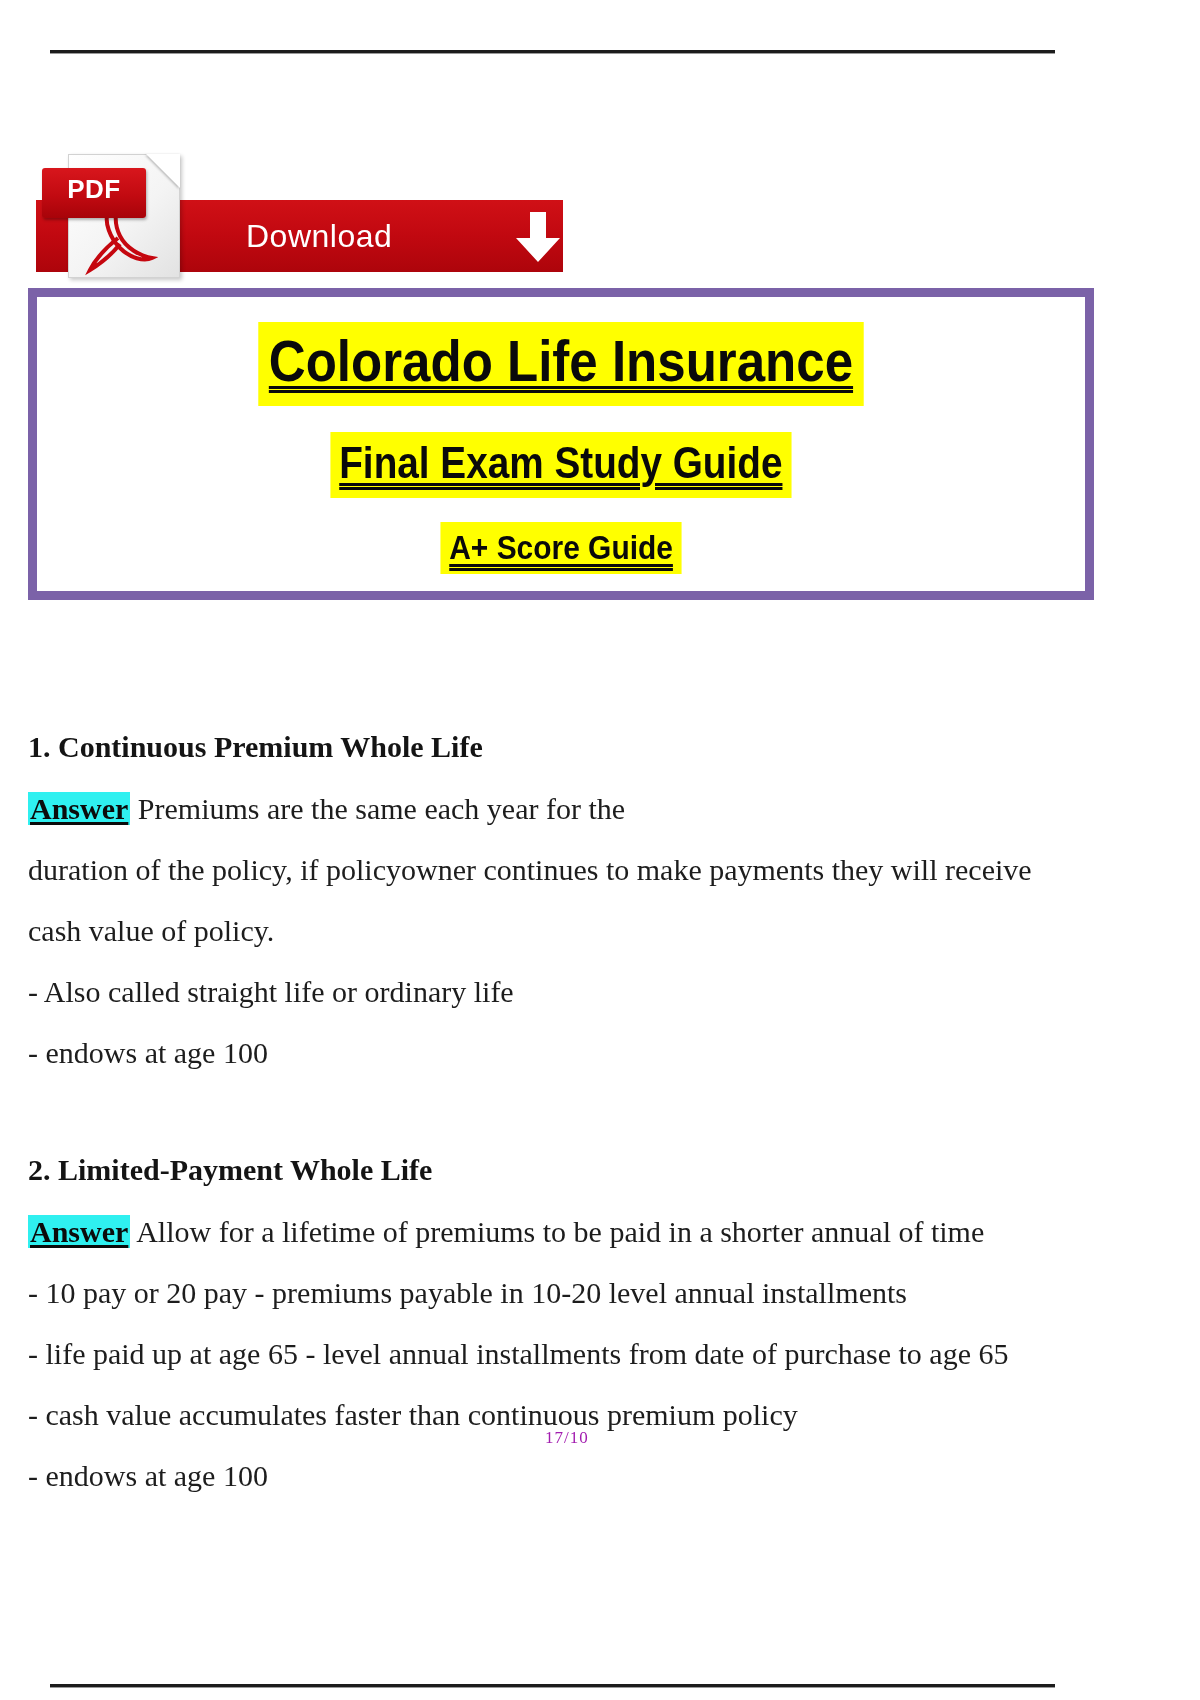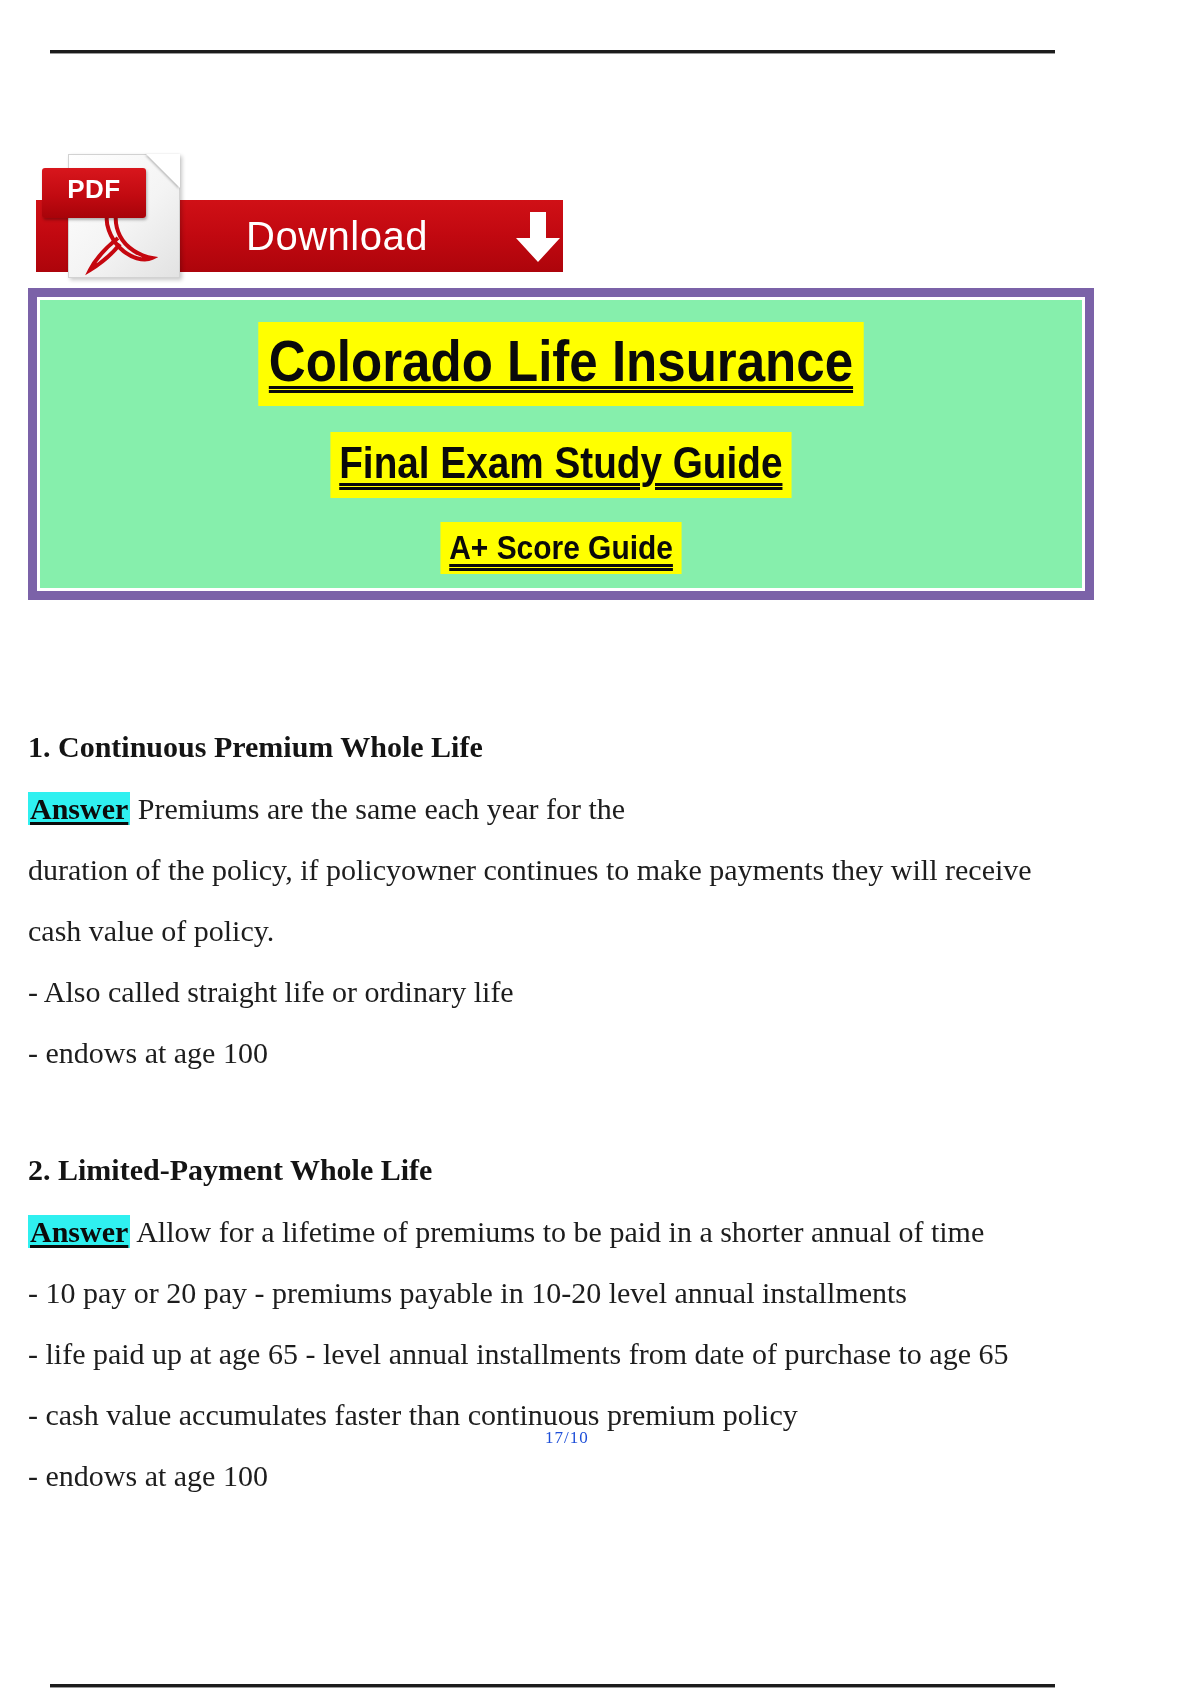--- a/index.html
+++ b/index.html
@@ -49,21 +49,21 @@
     width: 527px;
     height: 72px;
     background: #c5070f;
     background: linear-gradient(to bottom, #d01016 0%, #c10810 50%, #ad040b 100%);
   }
   .dl-bar-label {
     position: absolute;
     left: 210px;
     top: 58px;
     font-family: "Liberation Sans", sans-serif;
-    font-size: 40px;
+    font-size: 32px;
     font-weight: 400;
     letter-spacing: 0.5px;
     color: #ffffff;
     line-height: 60px;
     text-align: right;
   }
   .dl-arrow {
     position: absolute;
     left: 478px;
     top: 64px;
@@ -137,21 +137,21 @@
     box-sizing: border-box;
     border: 5px solid #7b62a8;
     background: #7b62a8;
     padding: 4px;
   }
   .banner-inner {
     width: 100%;
     height: 100%;
     box-sizing: border-box;
     border: 3px solid #ffffff;
-    background: #86efac;
+    background: #ffffff;
     display: flex;
     flex-direction: column;
     align-items: center;
     padding-top: 22px;
   }
   .hl {
     background: #ffff00;
     color: #0a0a0a;
     font-family: "Liberation Sans", sans-serif;
     font-weight: bold;
@@ -215,21 +215,21 @@
     color: #0b0b0b;
   }
   .spacer-line { height: 56px; }
 
   .watermark {
     position: absolute;
     left: 545px;
     top: 1428px;
     font-family: "Liberation Serif", serif;
     font-size: 17px;
-    color: #1d4ed8;
+    color: #a21caf;
     letter-spacing: 1px;
     user-select: none;
   }
 </style>
 </head>
 <body>
 
 <div class="page">
 
   <div class="rule rule-top"></div>

